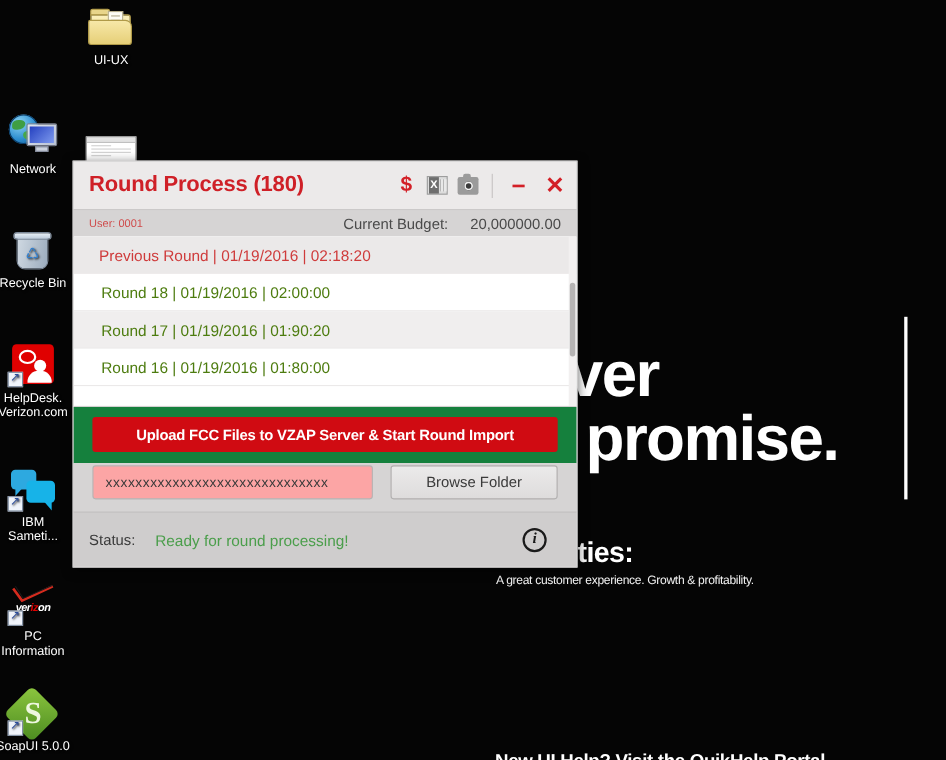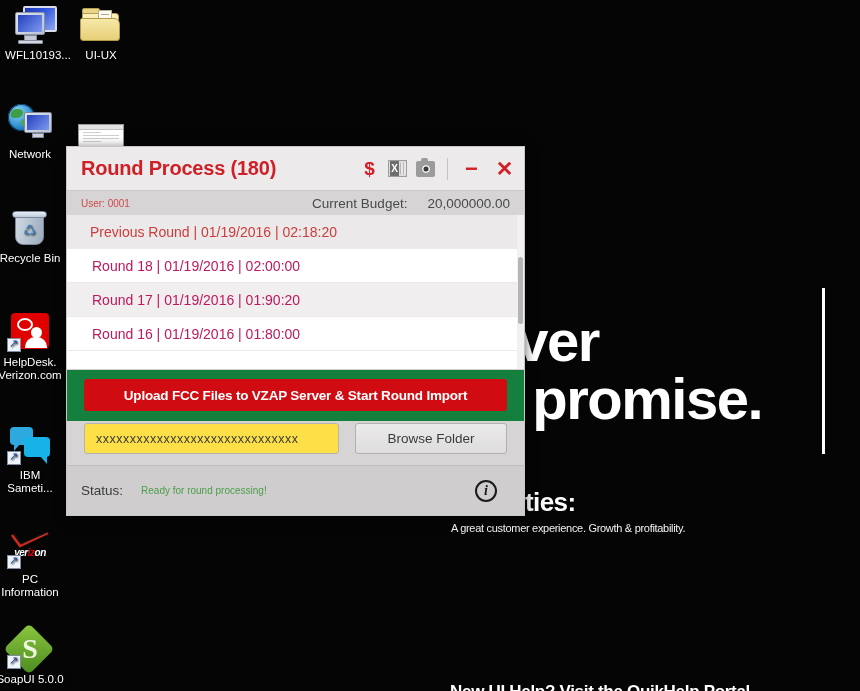--- a/index.html
+++ b/index.html
@@ -314,21 +314,21 @@
   .sub-budget-value { color: #4a4a4a; font-size: 13.5px; }
 
   .listwrap {
     flex: 1 1 auto; position: relative;
     background: #ffffff; overflow: hidden;
     border-bottom: 1px solid #d2d0d0;
   }
   .list { position: absolute; inset: 0; }
   .row {
     height: 34px; display: flex; align-items: center;
-    padding-left: 25px; font-size: 14px; color: #be185d;
+    padding-left: 25px; font-size: 14px; color: #4d7c0f;
     white-space: nowrap;
     border-bottom: 1px solid #ebe9e9;
   }
   .row.alt { background: #f0eeee; }
   .row.white { background: #ffffff; }
   .row.highlight { color: #cf3b3b; background: #ebe9e9; padding-left: 23px; }
   .scrollbar {
     position: absolute; right: 0; top: 0; width: 7px; height: 100%;
     background: #f2f0f0;
   }
@@ -349,41 +349,41 @@
     font-family: "Liberation Sans", sans-serif;
     cursor: pointer; letter-spacing: -0.2px;
   }
   .pathbar {
     flex: 0 0 auto; background: #d6d4d4;
     padding: 2px 17px 11px 17px;
     display: flex; align-items: center; gap: 16px;
   }
   .path-input {
     flex: 1 1 auto; height: 31px;
-    background: #fde047; border: 1px solid #b5b3b3;
+    background: #fca5a5; border: 1px solid #b5b3b3;
     border-radius: 3px; padding: 0 11px;
     font-size: 12.5px; color: #3a3a3a; letter-spacing: 0.5px;
     font-family: "Liberation Sans", sans-serif;
     outline: none;
   }
   .browse-btn {
     width: 152px; height: 31px;
     background: linear-gradient(180deg,#ebeaea 0%, #dedcdc 100%);
     border: 1px solid #b2b0b0; border-radius: 3px;
     font-size: 13.5px; color: #3a3a3a; font-weight: normal;
     font-family: "Liberation Sans", sans-serif;
     cursor: pointer;
   }
   .statusbar {
     flex: 0 0 auto; height: 50px; background: #cfcdcd;
     display: flex; align-items: center;
     padding: 0 27px 0 14px; border-top: 1px solid #c0bebe;
   }
   .status-label { color: #3a3a3a; font-size: 13.5px; margin-right: 18px; }
-  .status-value { color: #4b9e4b; font-size: 10px; flex: 1 1 auto; }
+  .status-value { color: #4b9e4b; font-size: 14px; flex: 1 1 auto; }
   .info-ic {
     width: 22px; height: 22px; border-radius: 50%;
     border: 2px solid #1a1a1a; color: #1a1a1a;
     font-size: 14px; font-weight: bold; font-style: italic;
     display: flex; align-items: center; justify-content: center;
     font-family: "Liberation Serif", serif; cursor: pointer;
   }
 </style>
 </head>
 <body>
@@ -392,29 +392,20 @@
 
   <div class="wallpaper">
     <div class="wp-head wp-line1">liver</div>
     <div class="wp-head wp-line2">e promise.</div>
     <div class="wp-rule"></div>
     <div class="wp-sub">iorities:</div>
     <div class="wp-sub2">A great customer experience.  Growth &amp; profitability.</div>
     <div class="wp-bottom">New UI Help? Visit the QuikHelp Portal</div>
   </div>
 
-  <div class="desk-icon" style="left:0px; top:4px;">
-    <div class="glyph ic-monitor">
-      <span class="screen-b"></span>
-        <span class="screen-f"></span>
-      <span class="stand"></span>
-        <span class="base"></span>
-    </div>
-    <span class="label">WFL10193...</span>
-  </div>
 
   <div class="desk-icon" style="left:63px; top:4px;">
     <div class="glyph ic-folder">
       <span class="tab"></span>
         <span class="body"></span>
         <span class="pages"></span>
         <span class="front"></span>
     </div>
     <span class="label">UI-UX</span>
   </div>

